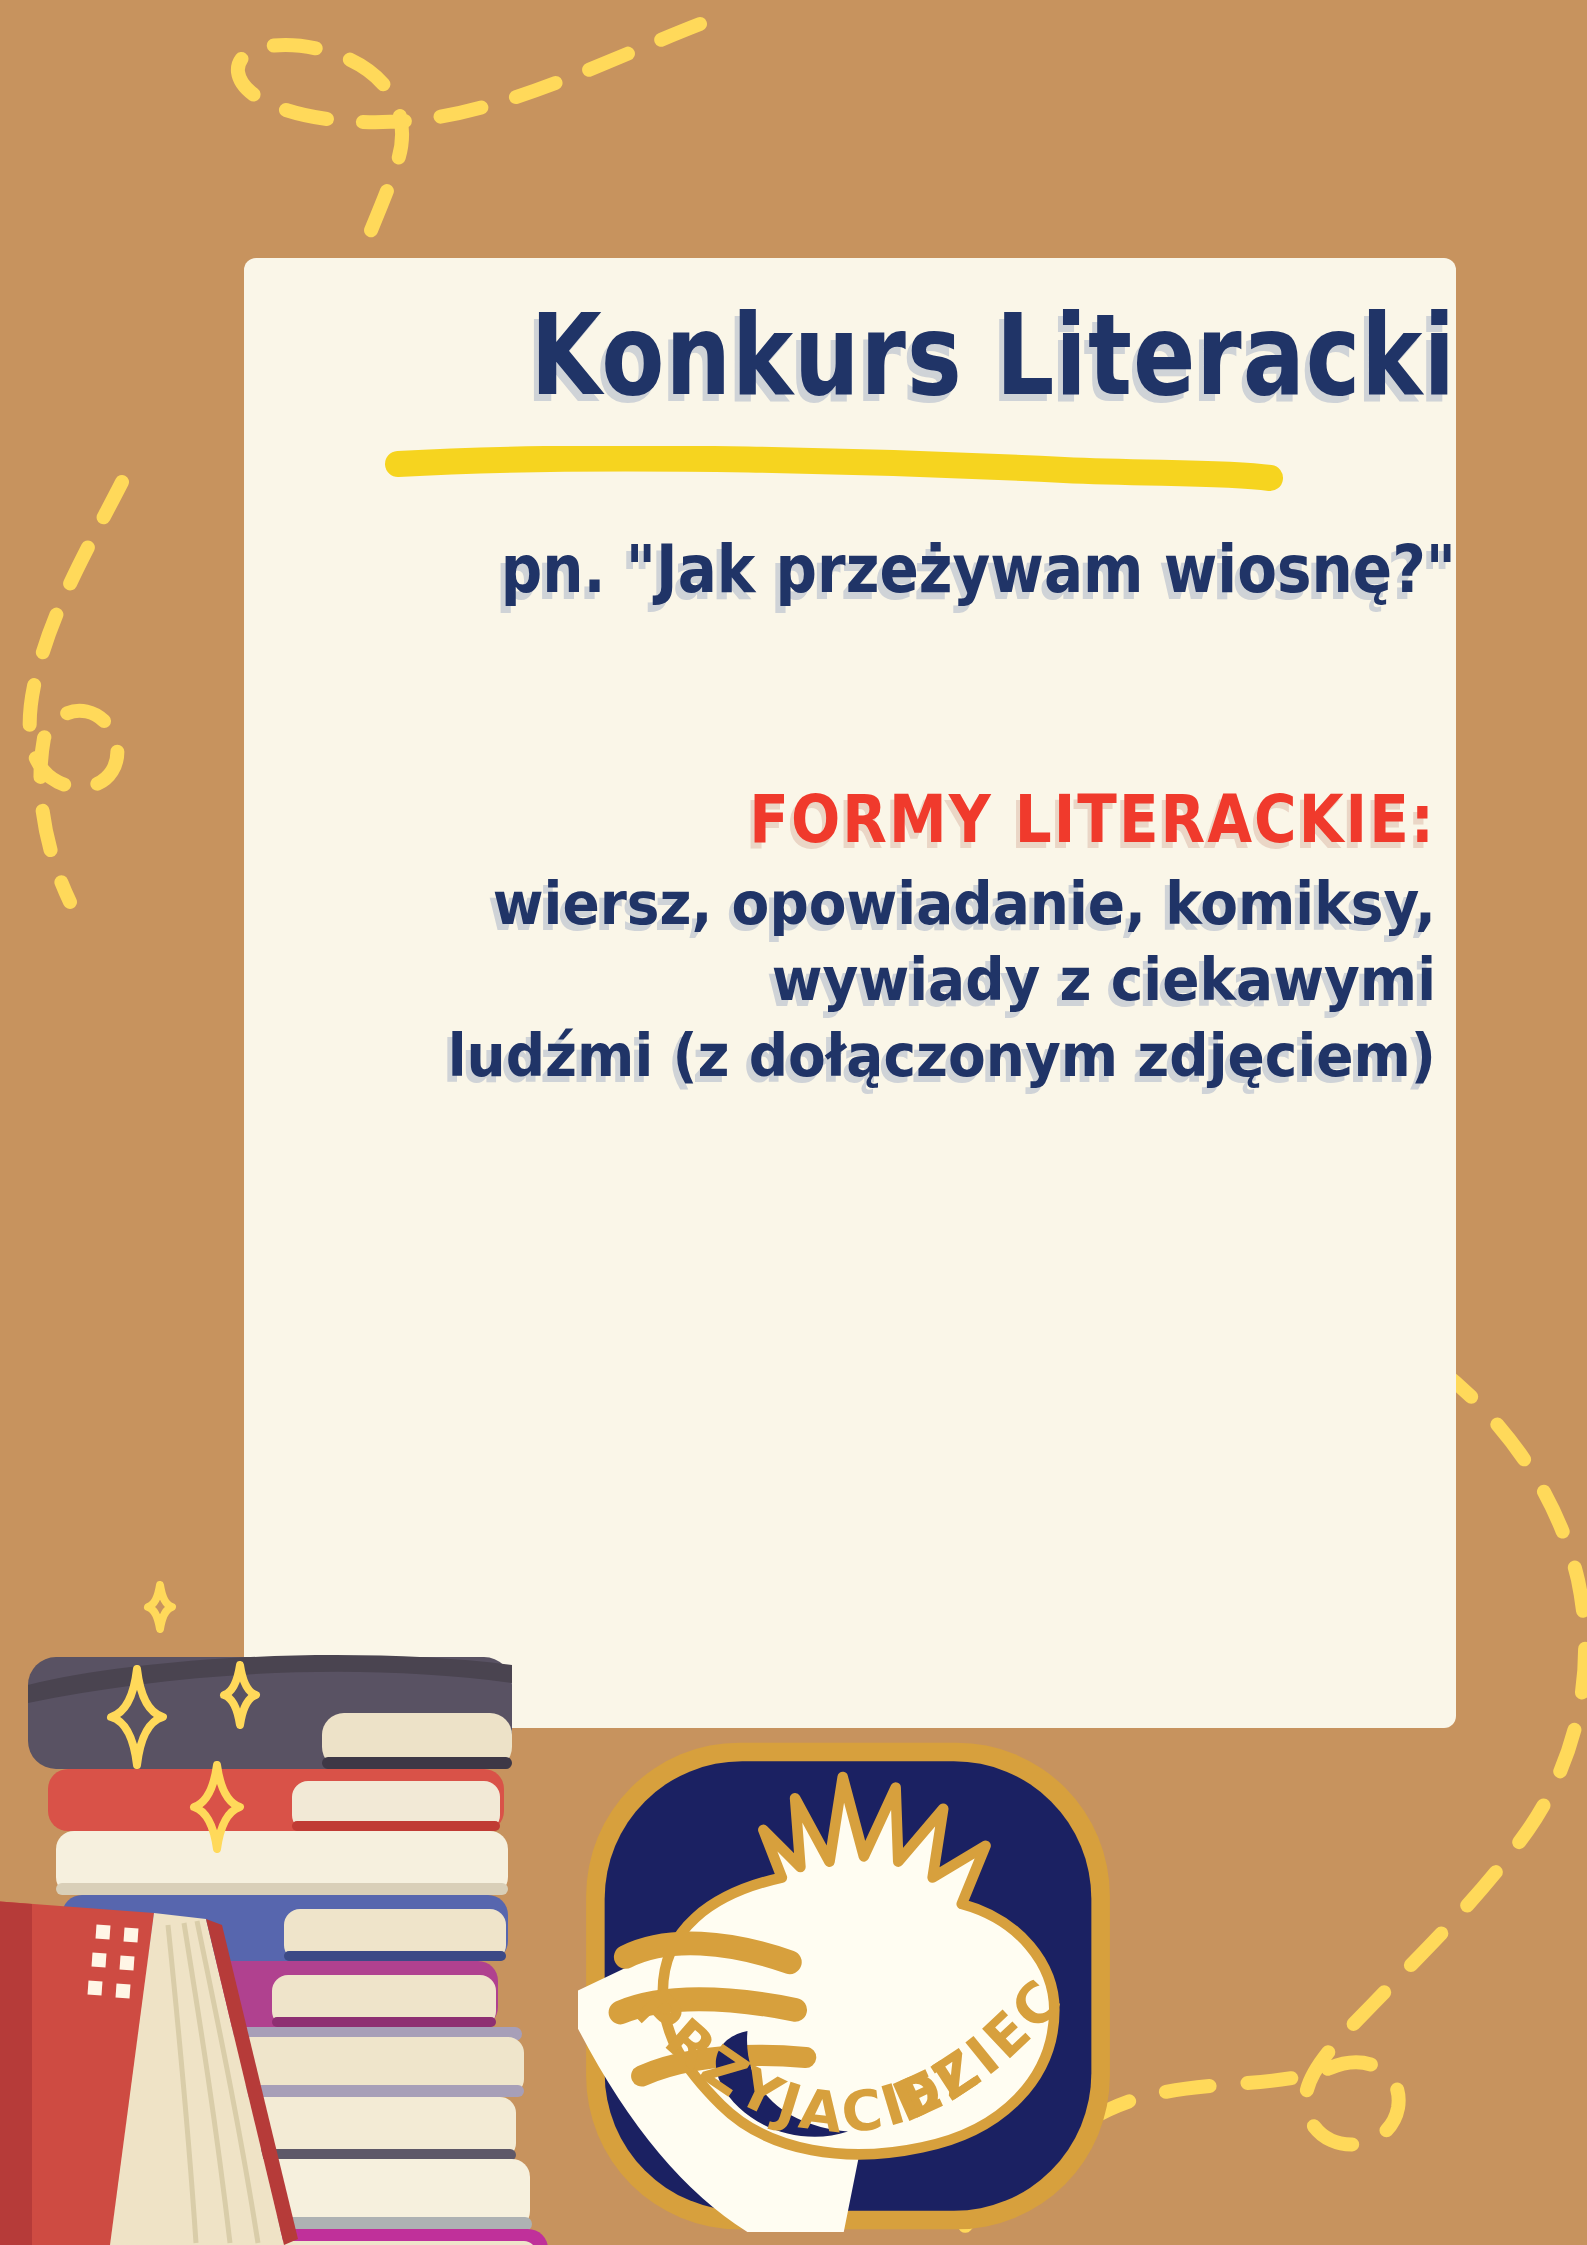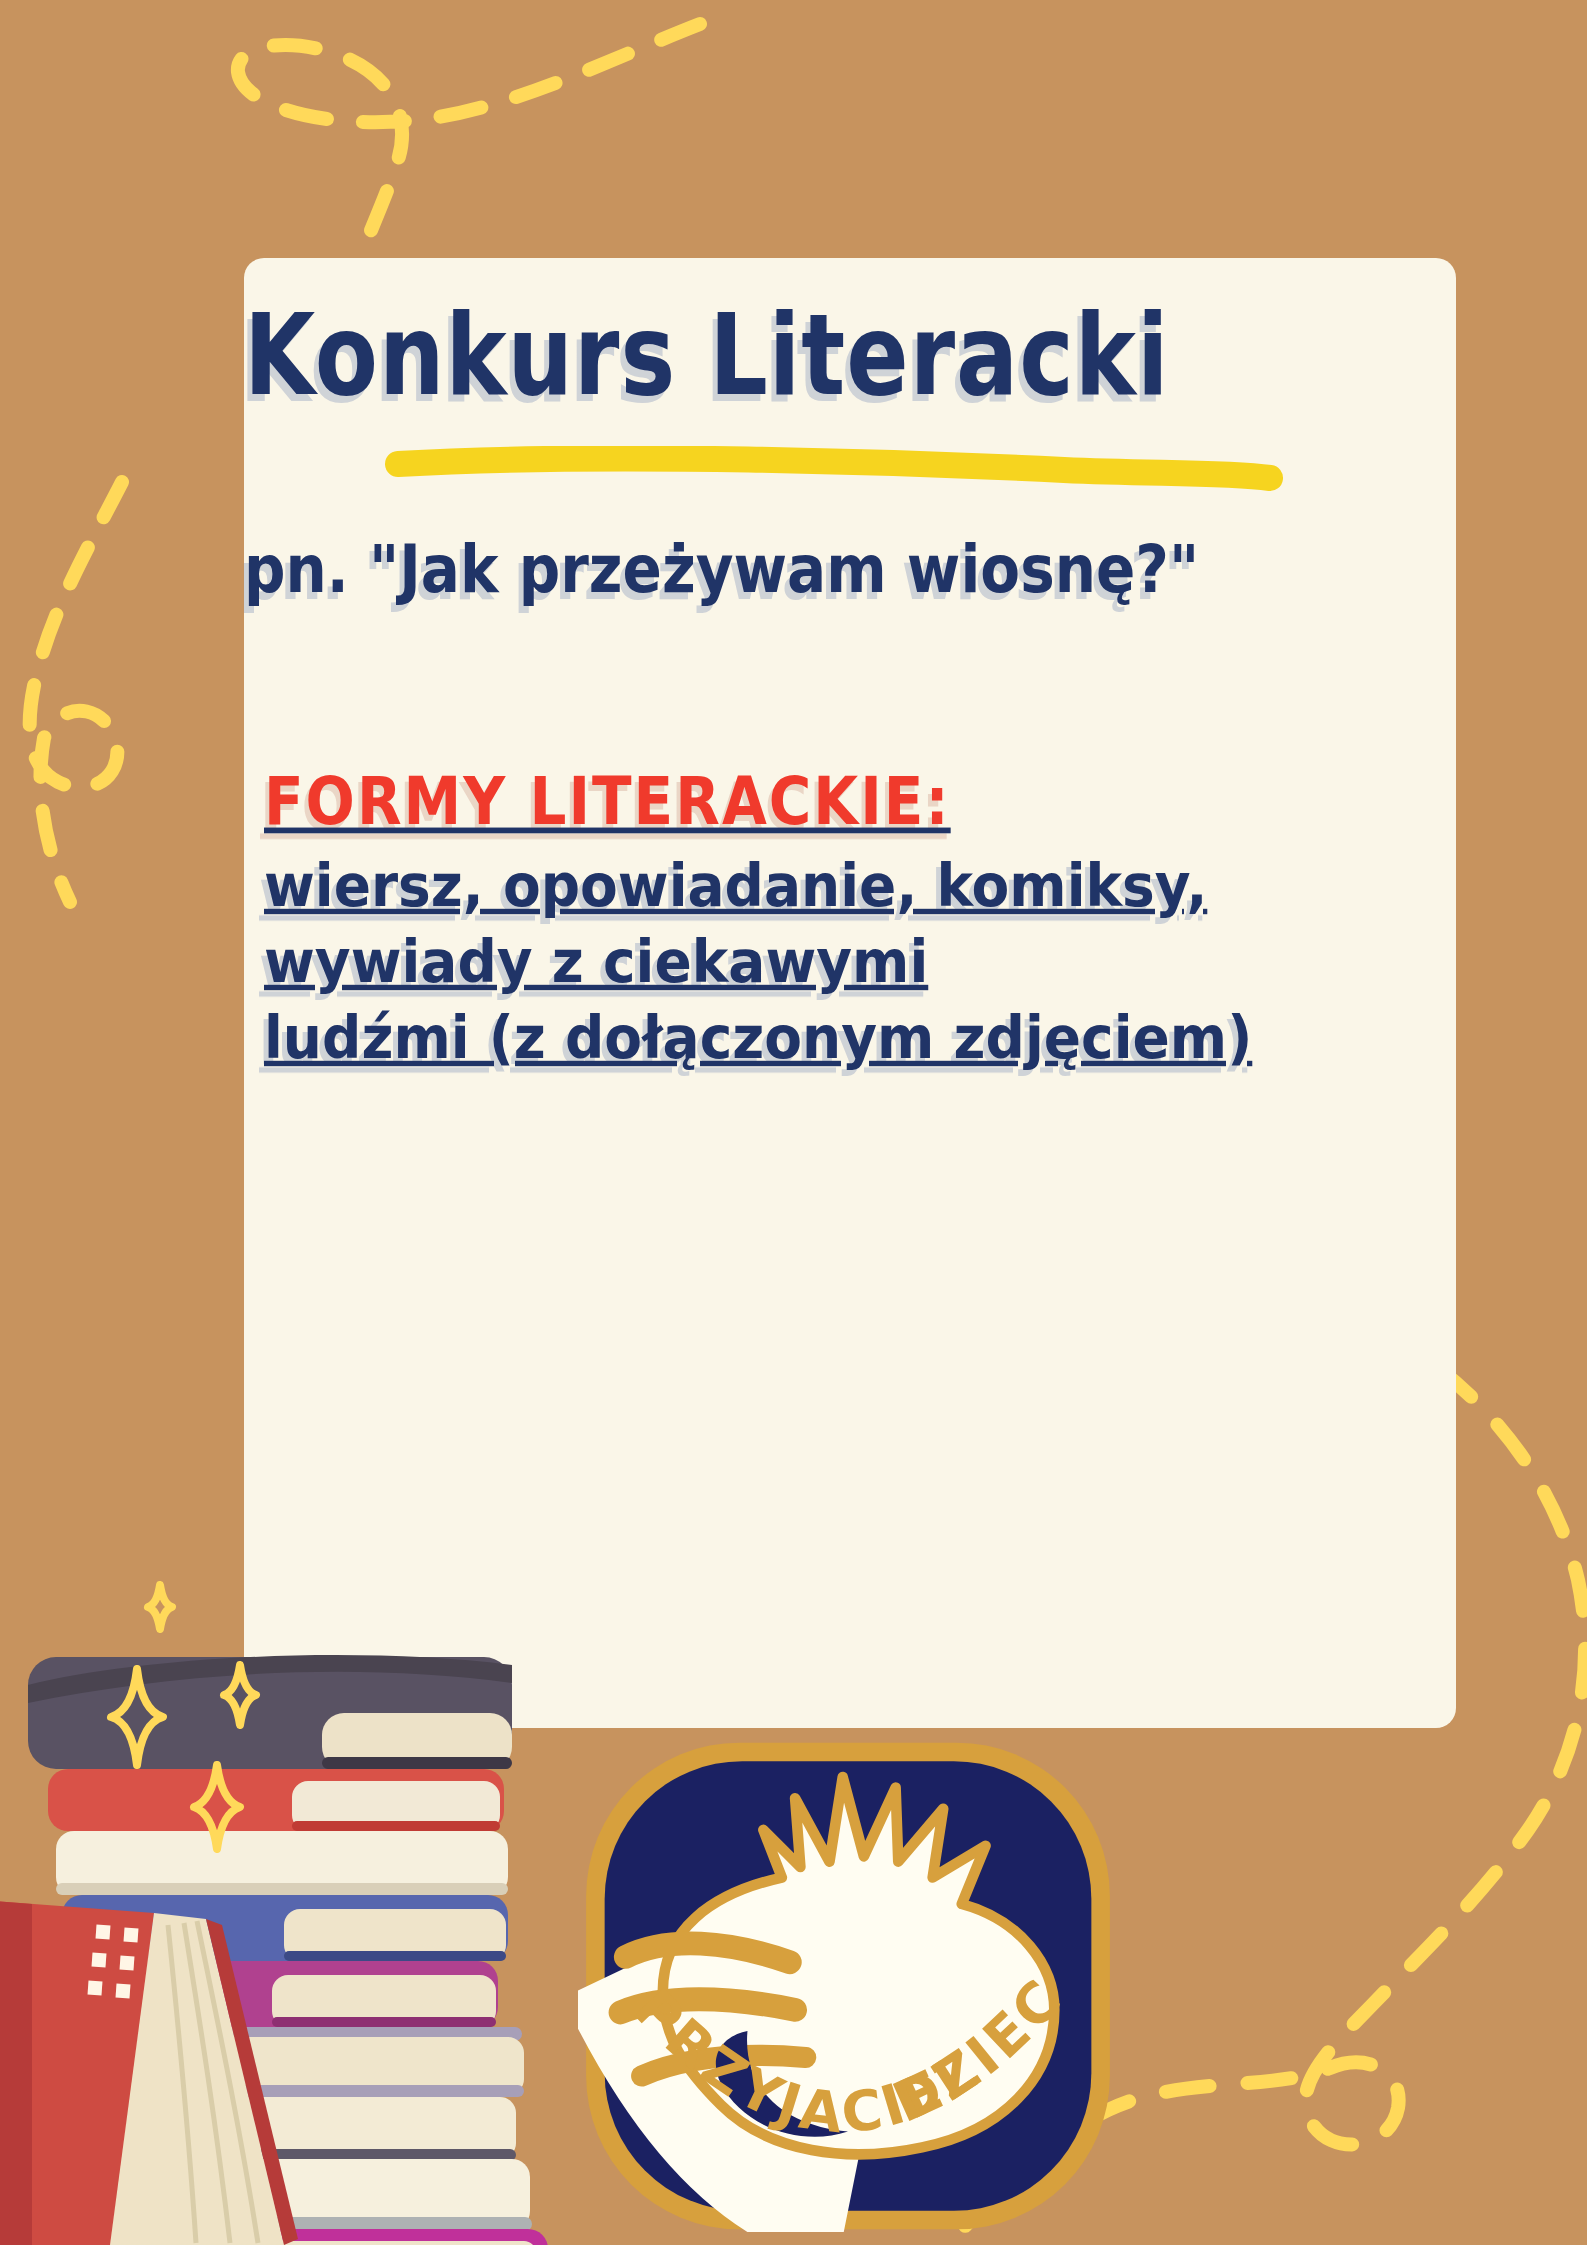--- a/index.html
+++ b/index.html
@@ -15,39 +15,39 @@
   html,body{margin:0;padding:0;background:#8a6a48;}
   .stage{
     position:relative;width:1587px;height:2245px;overflow:hidden;
     background:var(--bg);
     font-family:"DejaVu Sans","Liberation Sans",sans-serif;
   }
   svg{display:block}
   .decor{position:absolute;left:0;top:0;width:1587px;height:2245px;pointer-events:none;}
   .card{
     position:absolute;left:244px;top:258px;width:1212px;height:1470px;
-    background:var(--card);border-radius:20px;text-align:left;
+    background:var(--card);border-radius:12px;text-align:right;
     color:var(--navy);font-weight:bold;
   }
   .poster-title{
     position:absolute;top:32px;left:0;right:0;
     font-size:92px;letter-spacing:1px;
     transform:scaleY(1.22);transform-origin:50% 0;
     text-shadow:-5px 6px 0 rgba(110,130,175,.30);
     white-space:nowrap;
   }
   .title-underline{position:absolute;top:188px;left:140px;width:900px;height:50px;}
   .poster-subtitle{
     position:absolute;top:272px;left:0;right:0;
     font-size:58px;transform:scaleY(1.15);transform-origin:50% 0;
     text-shadow:-5px 6px 0 rgba(110,130,175,.30);
     white-space:nowrap;
   }
   .section{position:absolute;left:20px;right:20px;}
-  .section-forms{top:504px;text-decoration:underline;}
+  .section-forms{top:522px;}
   .section-participants{top:950px;}
   .section-heading{
     color:var(--red);font-size:58px;letter-spacing:2px;
     transform:scaleY(1.15);transform-origin:50% 0;
     text-shadow:-4px 5px 0 rgba(200,140,120,.30);
     margin-bottom:14px;white-space:nowrap;
   }
   .section-line{
     font-size:55px;line-height:76px;
     transform:scaleY(1.08);transform-origin:50% 0;

